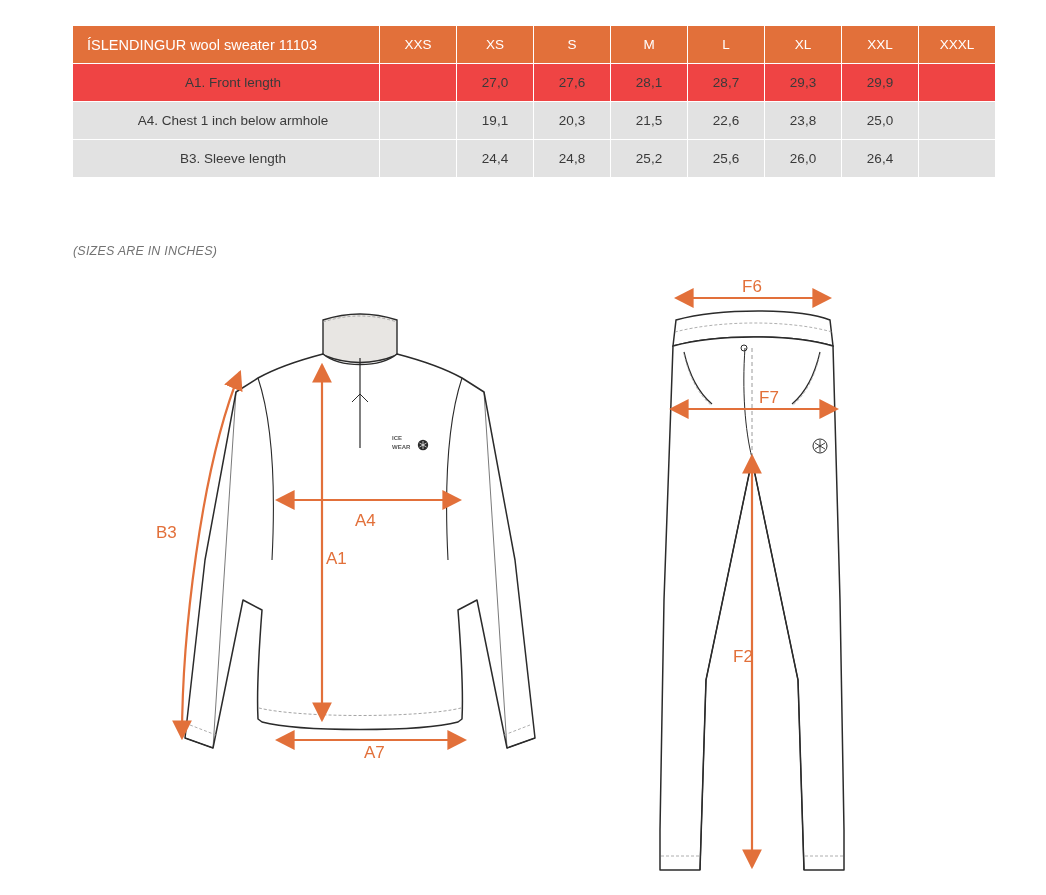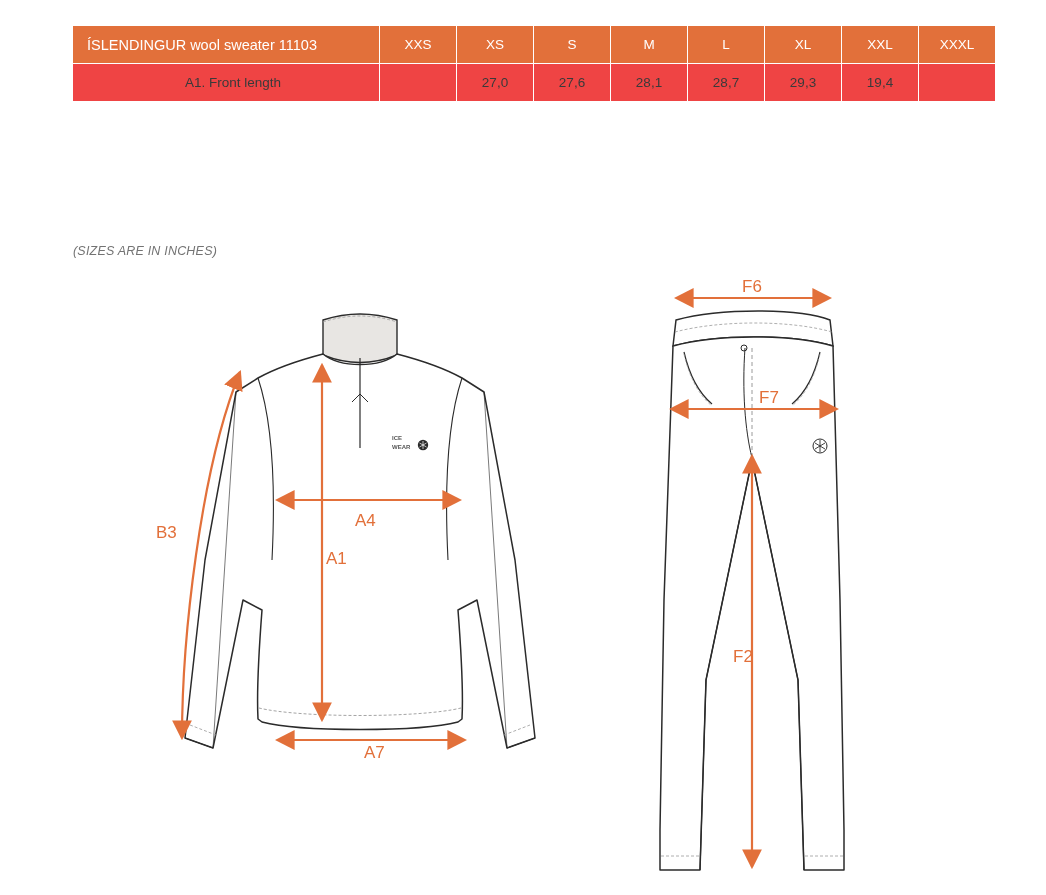--- a/index.html
+++ b/index.html
@@ -121,21 +121,43 @@
     </thead>
     <tbody>
       <tr class="odd">
         <td class="name-col">A1. Front length</td>
         <td class="val empty"></td>
         <td class="val">27,0</td>
         <td class="val">27,6</td>
         <td class="val">28,1</td>
         <td class="val">28,7</td>
         <td class="val">29,3</td>
-        <td class="val">19,4</td>
+        <td class="val">29,9</td>
+        <td class="val empty"></td>
+      </tr>
+      <tr class="even">
+        <td class="name-col">A4. Chest 1 inch below armhole</td>
+        <td class="val empty"></td>
+        <td class="val">19,1</td>
+        <td class="val">20,3</td>
+        <td class="val">21,5</td>
+        <td class="val">22,6</td>
+        <td class="val">23,8</td>
+        <td class="val">25,0</td>
+        <td class="val empty"></td>
+      </tr>
+      <tr class="even">
+        <td class="name-col">B3. Sleeve length</td>
+        <td class="val empty"></td>
+        <td class="val">24,4</td>
+        <td class="val">24,8</td>
+        <td class="val">25,2</td>
+        <td class="val">25,6</td>
+        <td class="val">26,0</td>
+        <td class="val">26,4</td>
         <td class="val empty"></td>
       </tr>
     </tbody>
   </table>
 </div>
 
 <div class="units-note">(SIZES ARE IN INCHES)</div>
 
 <div class="diagrams">
   <svg class="diagram-svg" width="1046" height="620" viewBox="0 0 1046 620" xmlns="http://www.w3.org/2000/svg">

